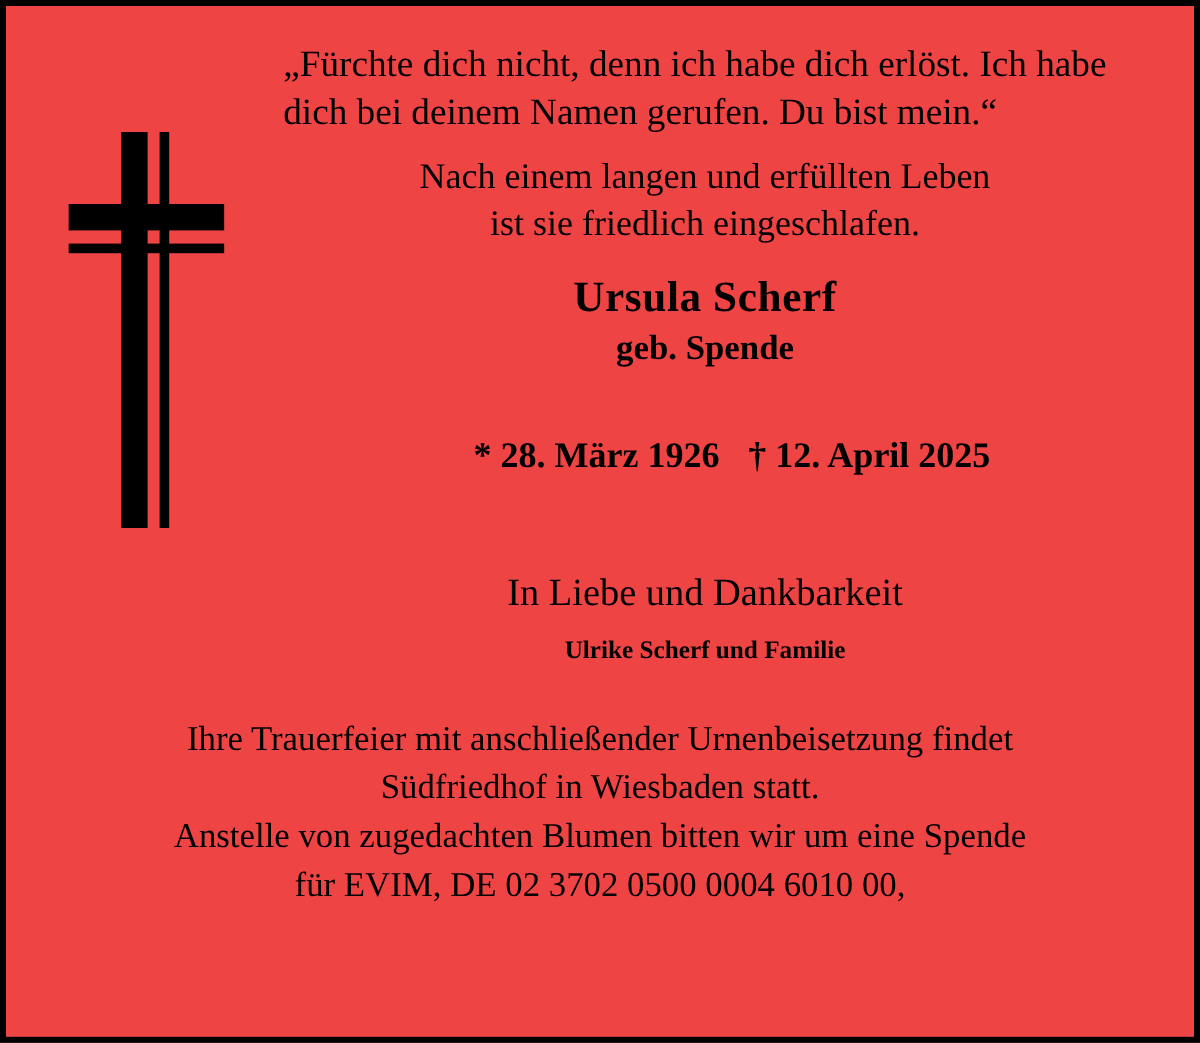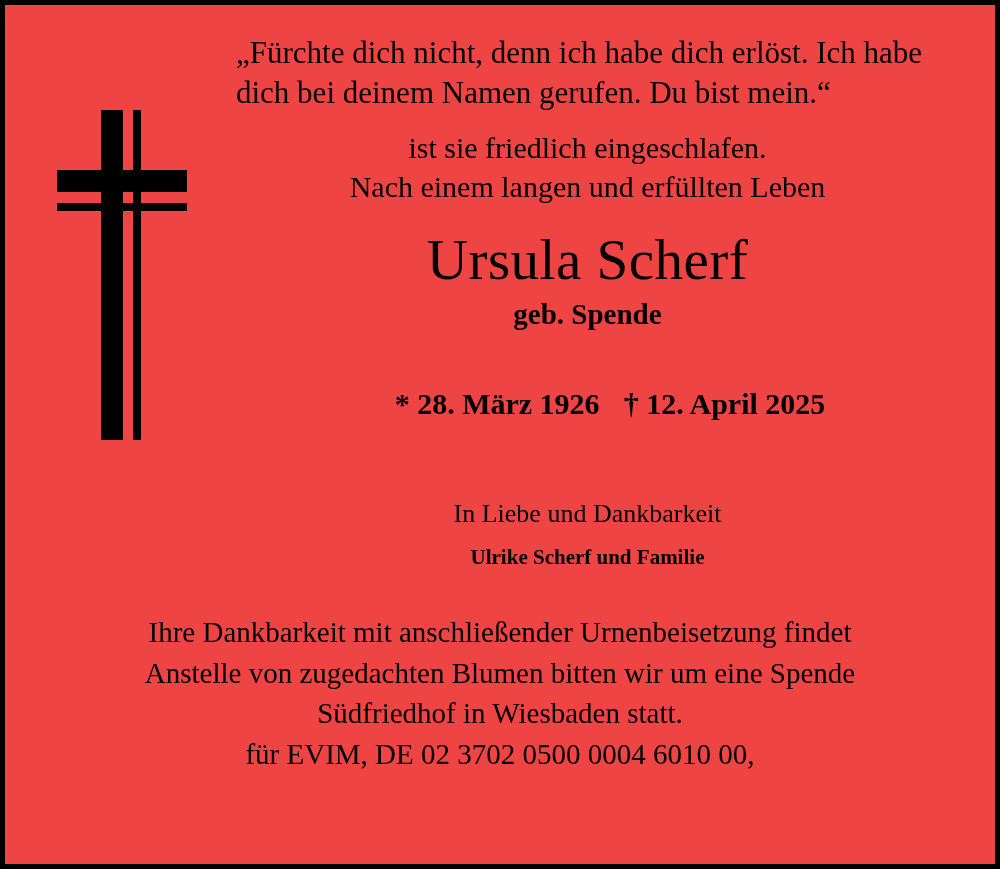--- a/index.html
+++ b/index.html
@@ -46,22 +46,22 @@
     text-align: right;
     margin: 8px 22px 0 0;
     line-height: 1.2;
   }
   .intro {
     font-size: 30px;
     line-height: 1.32;
     margin-top: 14px;
   }
   .name {
-    font-size: 57px;
-    font-weight: normal;
+    font-size: 36px;
+    font-weight: bold;
     letter-spacing: 0.5px;
     margin-top: 20px;
     line-height: 1.15;
   }
   .maiden {
     font-size: 29px;
     font-weight: bold;
     margin-top: 6px;
   }
   .dates {
@@ -69,21 +69,21 @@
     font-weight: bold;
     margin-top: 22px;
     white-space: pre;
     font-family: Liberation Serif, serif;
   }
   .dates .sep {
     display: inline-block;
     width: 24px;
   }
   .gratitude {
-    font-size: 26px;
+    font-size: 32px;
     margin-top: 42px;
     line-height: 1.3;
   }
   .family {
     font-size: 21px;
     font-weight: bold;
     margin-top: 14px;
   }
   .details {
     font-size: 29px;
@@ -111,38 +111,38 @@
       <rect x="76" y="0" width="8" height="330" fill="#000000"></rect>
     </svg>
   </div>
 
   <div class="content">
 
     <div class="verse">„Fürchte dich nicht, denn ich habe dich erlöst. Ich habe dich bei deinem Namen gerufen. Du bist mein.“</div>
 
 
     <div class="intro">
+      <div>Nach einem langen und erfüllten Leben</div>
       <div>ist sie friedlich eingeschlafen.</div>
-      <div>Nach einem langen und erfüllten Leben</div>
     </div>
 
     <div class="name">Ursula Scherf</div>
 
     <div class="maiden">geb. Spende</div>
 
     <div class="dates">
       <span>* 28. März 1926</span><span class="sep"> </span><span>† 12. April 2025</span>
     </div>
 
     <div class="gratitude">In Liebe und Dankbarkeit</div>
 
     <div class="family">Ulrike Scherf und Familie</div>
   </div>
 
   <div class="details">
-    <span class="line">Ihre Dankbarkeit mit anschließender Urnenbeisetzung findet</span>
+    <span class="line">Ihre Trauerfeier mit anschließender Urnenbeisetzung findet</span>
+    <span class="line">Südfriedhof in Wiesbaden statt.</span>
     <span class="line">Anstelle von zugedachten Blumen bitten wir um eine Spende</span>
-    <span class="line">Südfriedhof in Wiesbaden statt.</span>
     <span class="line">für EVIM, DE 02 3702 0500 0004 6010 00,</span>
 
   </div>
 
 </div>
 
 </body></html>

